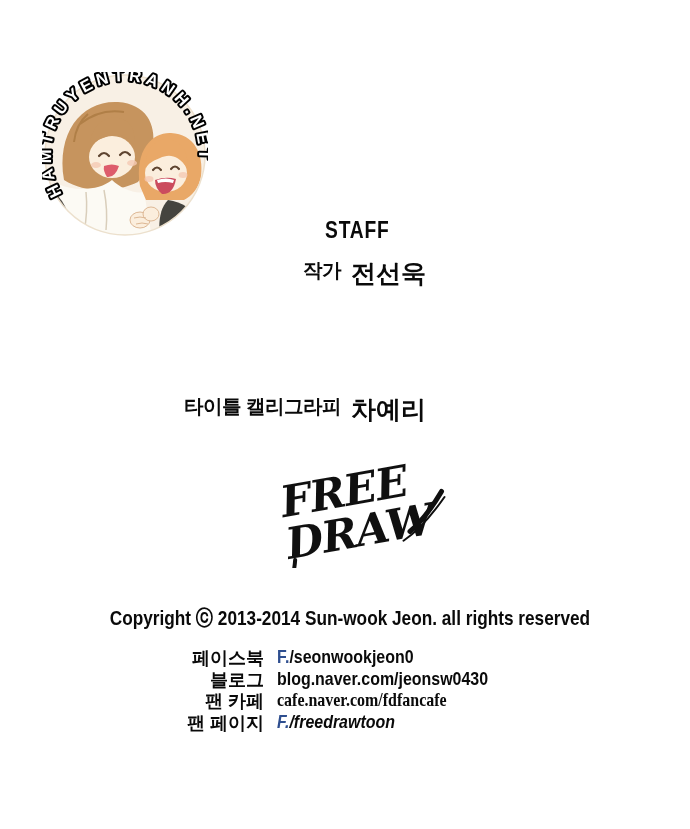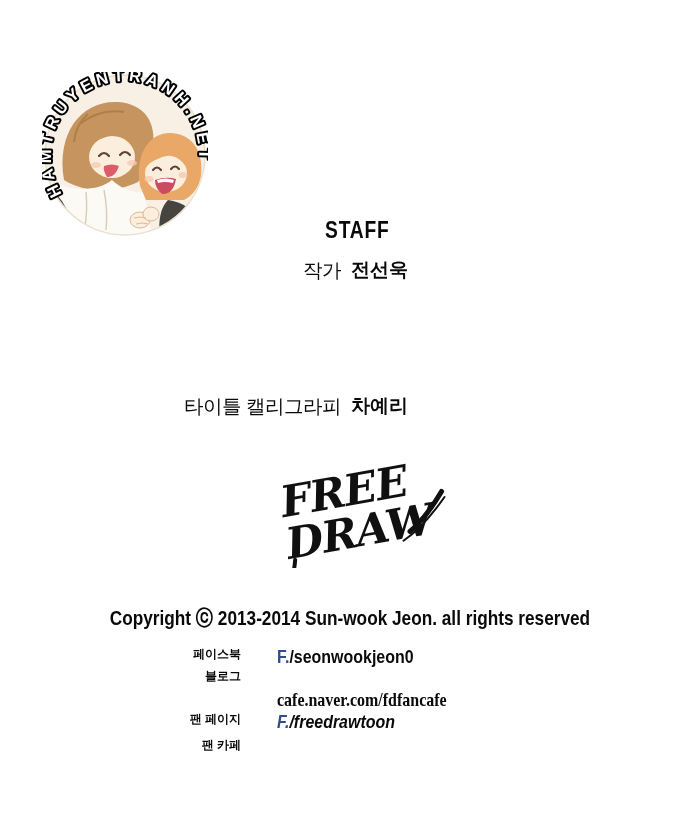--- a/index.html
+++ b/index.html
@@ -11,37 +11,37 @@
   .badge{position:absolute;left:42px;top:72px;width:166px;height:166px;}
   .arc-text{font-family:"Liberation Sans",sans-serif;font-weight:bold;font-size:16.5px;
     letter-spacing:4.5px;fill:#ffffff;stroke:#000000;stroke-width:4px;
     paint-order:stroke;stroke-linejoin:round;}
   
   .staff-title{position:absolute;top:216px;left:0;width:690px;text-align:center;
     font-size:24px;font-weight:bold;text-decoration:underline;}
   .staff-title .condensed{display:inline-block;transform:translateX(12px) scaleX(0.8);
     transform-origin:center;letter-spacing:1px;}
   
-  .credit-role{position:absolute;right:349px;font-weight:normal;font-size:19.5px;
+  .credit-role{position:absolute;right:349px;font-weight:bold;font-size:19.5px;
     white-space:nowrap;letter-spacing:-0.5px;}
-  .credit-name{position:absolute;left:351px;font-weight:bold;font-size:19px;
+  .credit-name{position:absolute;left:351px;font-weight:bold;font-size:25px;
     white-space:nowrap;}
   .credit-names{position:absolute;left:351px;font-weight:bold;font-size:19.5px;
     line-height:25px;white-space:nowrap;}
   
   .brand{position:absolute;left:248px;top:460px;width:200px;height:108px;}
   .brush-text{font-family:"DejaVu Serif","Liberation Serif",serif;font-style:italic;
     font-weight:bold;fill:#101010;letter-spacing:-1px;}
   
   .copyright{position:absolute;top:604px;left:0;width:690px;text-align:center;
     font-size:21px;font-weight:bold;white-space:nowrap;}
   .copyright .condensed{display:inline-block;transform:translateX(5px) scaleX(0.82);
     transform-origin:center;}
   
-  .link-label{position:absolute;right:449px;font-weight:bold;font-size:12px;white-space:nowrap;}
+  .link-label{position:absolute;right:426px;font-weight:bold;font-size:18px;white-space:nowrap;}
   .link-value{position:absolute;left:260px;font-weight:bold;font-size:19px;white-space:nowrap;margin-left:17px;}
   .link-value .cl{display:inline-block;transform:scaleX(0.84);transform-origin:left center;}
   .prefix{color:#2e4e8f;}
 </style>
 </head>
 <body>
 
 <div class="page">
 
   <svg class="badge" viewBox="0 0 166 166">
@@ -113,22 +113,25 @@
   <div class="copyright">
     <span class="condensed">Copyright ⓒ 2013-2014 Sun-wook Jeon. all rights reserved</span>
   </div>
 
   <div class="link-label" style="top:646px;">페이스북</div>
   <div class="link-value" style="top:646px;">
     <span class="cl"><span class="prefix">F.</span><span>/seonwookjeon0</span></span>
   </div>
 
   <div class="link-label" style="top:668px;">블로그</div>
+  <div class="link-value" style="top:668px;">
+    <span class="cl"><span class="prefix"></span><span>blog.naver.com/jeonsw0430</span></span>
+  </div>
 
-  <div class="link-label" style="top:689px;margin-top:48px;">팬 카페</div>
+  <div class="link-label" style="top:689px;">팬 카페</div>
   <div class="link-value" style="top:689px;font-family:Liberation Serif, serif;">
     <span class="cl"><span class="prefix"></span><span>cafe.naver.com/fdfancafe</span></span>
   </div>
 
   <div class="link-label" style="top:711px;">팬 페이지</div>
   <div class="link-value" style="top:711px;font-style:italic;">
     <span class="cl"><span class="prefix">F.</span><span>/freedrawtoon</span></span>
   </div>
 
 </div>

